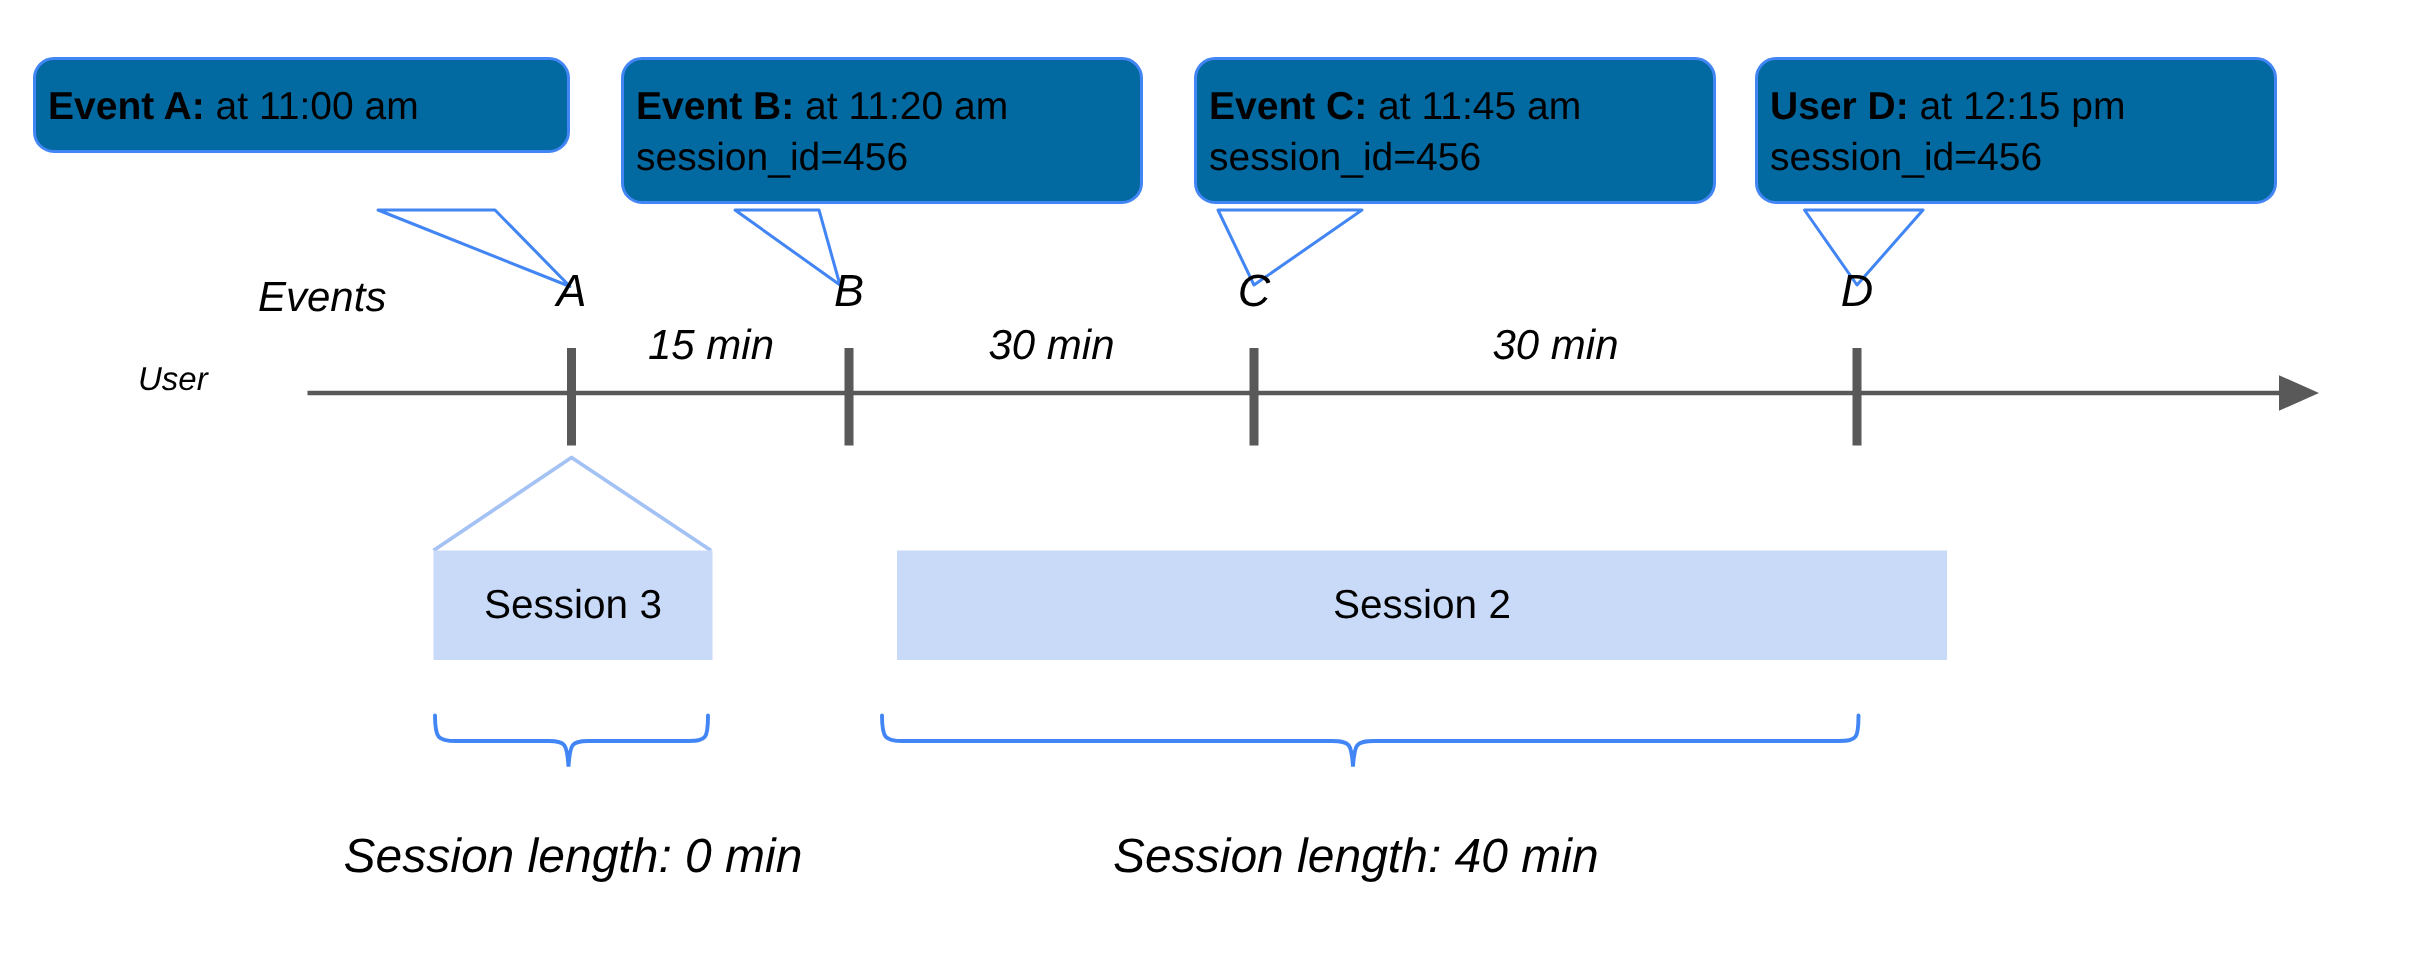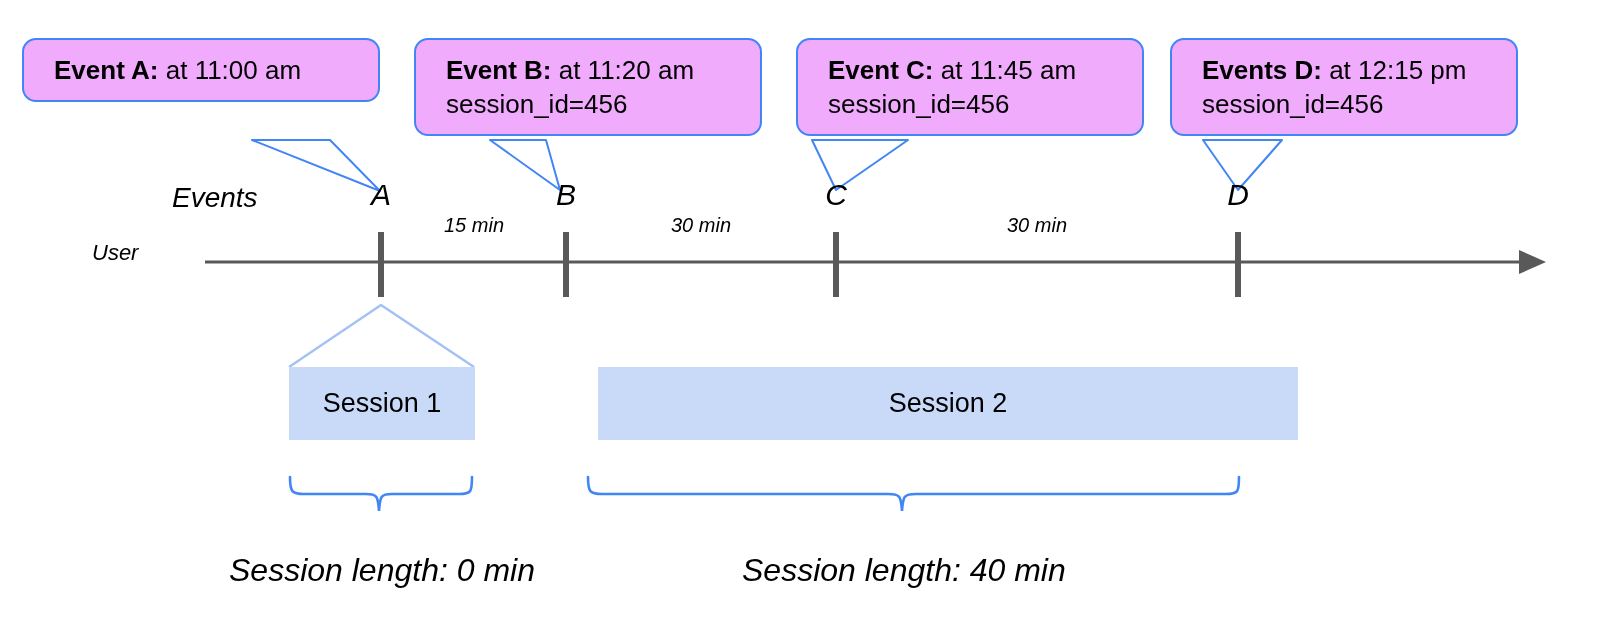--- a/index.html
+++ b/index.html
@@ -25,22 +25,22 @@
     width: 1614px;
     height: 642px;
   }
 
   
   .callout {
     position: absolute;
     box-sizing: border-box;
     border: 2px solid #4285f4;
     border-radius: 14px;
-    background: #f0abfc;
-    padding: 14px 16px 12px 30px;
+    background: #0369a1;
+    padding: 14px 16px 12px 8px;
     font-size: 26px;
     line-height: 1.30;
     color: #000000;
     white-space: nowrap;
   }
   .callout .lead {
     font-weight: bold;
   }
   .callout .line2 {
     display: block;
@@ -57,21 +57,21 @@
     font-size: 22px;
   }
   .lbl-events {
     font-size: 28px;
   }
   .lbl-event-letter {
     font-size: 30px;
     text-align: center;
   }
   .lbl-gap {
-    font-size: 20px;
+    font-size: 28px;
     text-align: center;
   }
 
   
   .session-bar {
     position: absolute;
     background: #c9daf8;
     display: flex;
     align-items: center;
     justify-content: center;
@@ -130,39 +130,39 @@
     <span class="lead">Event B:</span><span> at 11:20 am</span>
     <span class="line2">session_id=456</span>
   </div>
 
   <div class="callout" style="left:796px; top:38px; width:348px;">
     <span class="lead">Event C:</span><span> at 11:45 am</span>
     <span class="line2">session_id=456</span>
   </div>
 
   <div class="callout" style="left:1170px; top:38px; width:348px;">
-    <span class="lead">Events D:</span><span> at 12:15 pm</span>
+    <span class="lead">User D:</span><span> at 12:15 pm</span>
     <span class="line2">session_id=456</span>
   </div>
 
   <div class="lbl lbl-events" style="left:172px; top:182px;">Events</div>
 
   <div class="lbl lbl-user" style="left:92px; top:240px;">User</div>
 
   <div class="lbl lbl-event-letter" style="left:361px; top:178px; width:40px;">A</div>
   <div class="lbl lbl-event-letter" style="left:546px; top:178px; width:40px;">B</div>
   <div class="lbl lbl-event-letter" style="left:816px; top:178px; width:40px;">C</div>
   <div class="lbl lbl-event-letter" style="left:1218px; top:178px; width:40px;">D</div>
 
   <div class="lbl lbl-gap" style="left:419px; top:214px; width:110px;">15 min</div>
   <div class="lbl lbl-gap" style="left:646px; top:214px; width:110px;">30 min</div>
   <div class="lbl lbl-gap" style="left:982px; top:214px; width:110px;">30 min</div>
 
   <div class="session-bar" style="left:289px; top:367px; width:186px; height:73px;">
-    <span>Session 1</span>
+    <span>Session 3</span>
   </div>
 
   <div class="session-bar" style="left:570px; top:367px; width:700px; height:73px;margin-left:28px;">
     <span>Session 2</span>
   </div>
 
   <div class="lbl lbl-session-length" style="left:229px; top:552px; width:300px;">Session length: 0 min</div>
 
   <div class="lbl lbl-session-length" style="left:742px; top:552px; width:320px;">Session length: 40 min</div>
 

